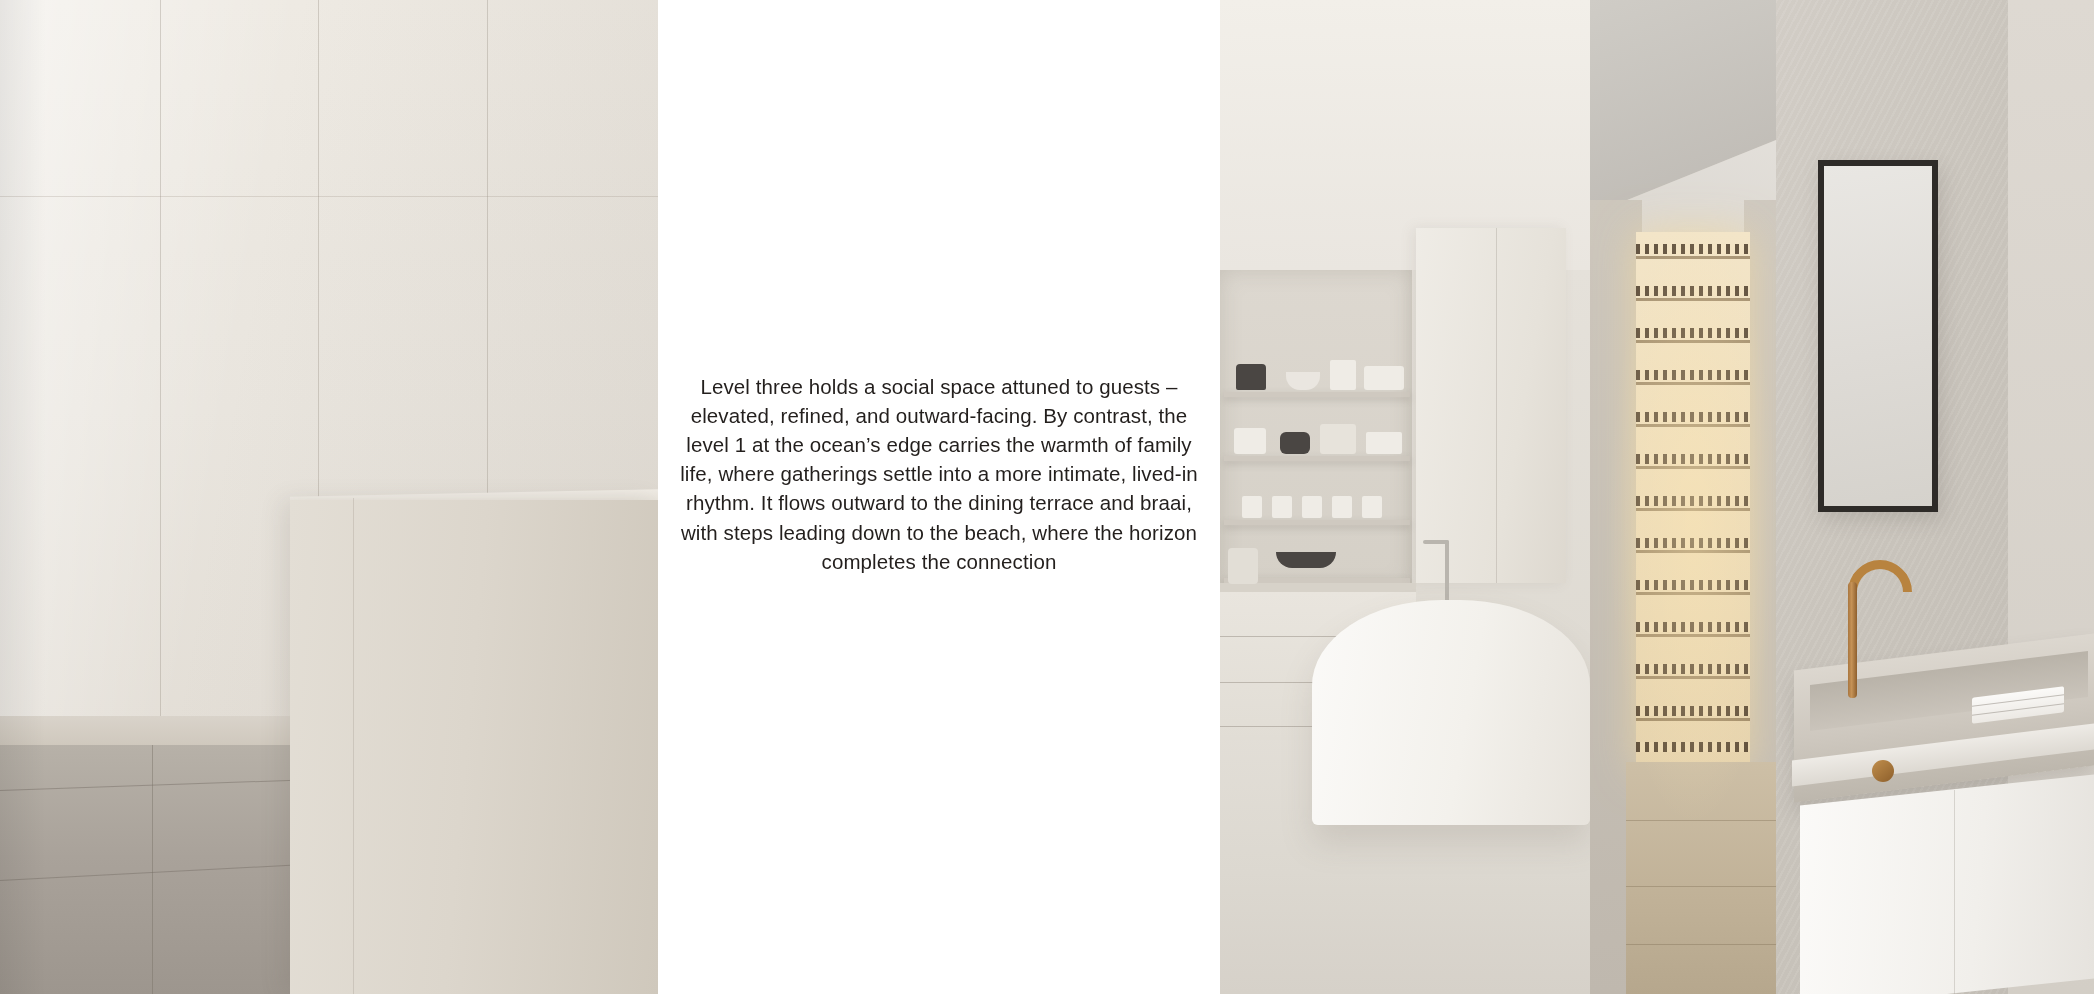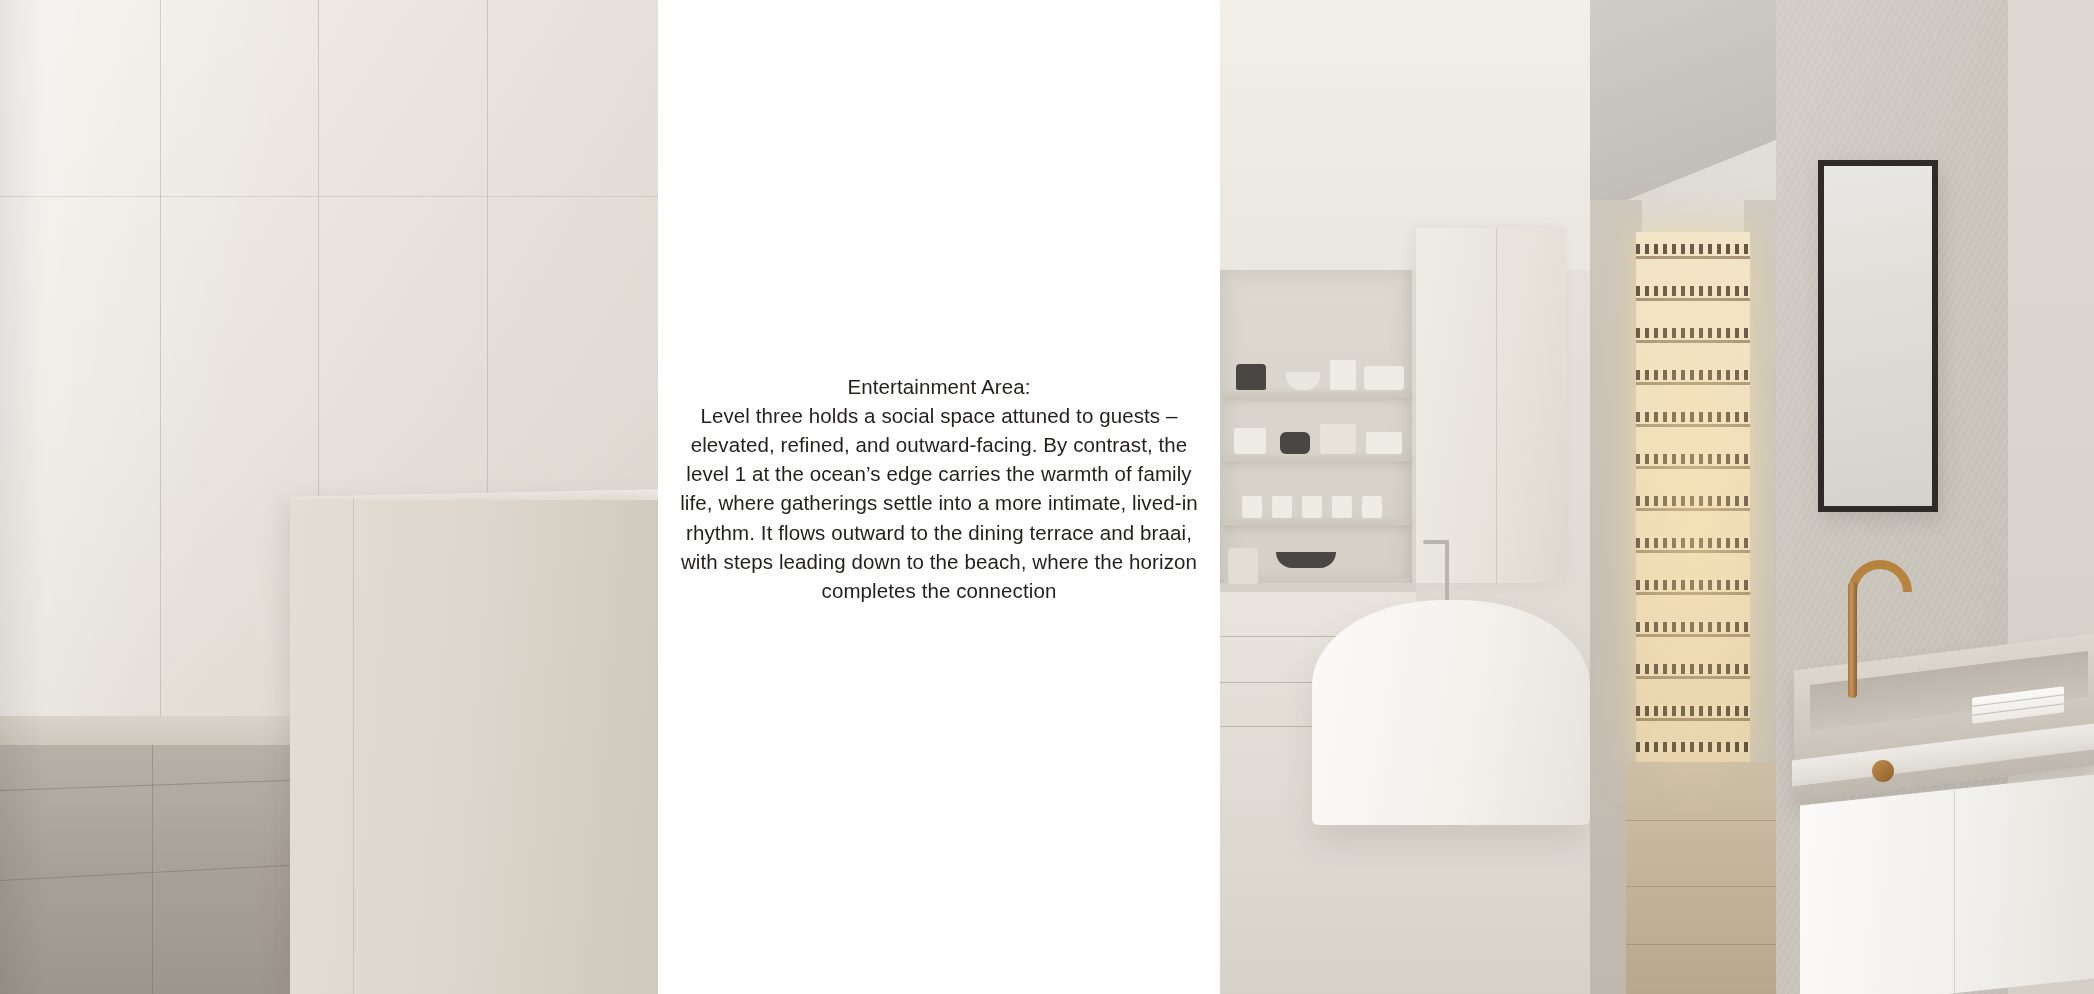--- a/index.html
+++ b/index.html
@@ -454,21 +454,20 @@
     <div class="floor-line f2"></div>
     <div class="floor-seam-v"></div>
     <div class="island-top"></div>
     <div class="island"></div>
     <div class="island-edge"></div>
     <div class="shade-v-left"></div>
   </div>
 
   <div class="panel-text">
     <div class="caption">
-      <span class="cap-title">Entertainment Area:</span>
       <span class="cap-body">Level three holds a social space attuned to guests – elevated, refined, and outward-facing. By contrast, the level 1 at the ocean’s edge carries the warmth of family life, where gatherings settle into a more intimate, lived-in rhythm. It flows outward to the dining terrace and braai, with steps leading down to the beach, where the horizon completes the connection</span>
     </div>
   </div>
 
   <div class="panel-kitchen">
     <div class="k-ceiling"></div>
     <div class="k-wall"></div>
     <div class="k-floor"></div>
     <div class="k-niche">
     </div>

